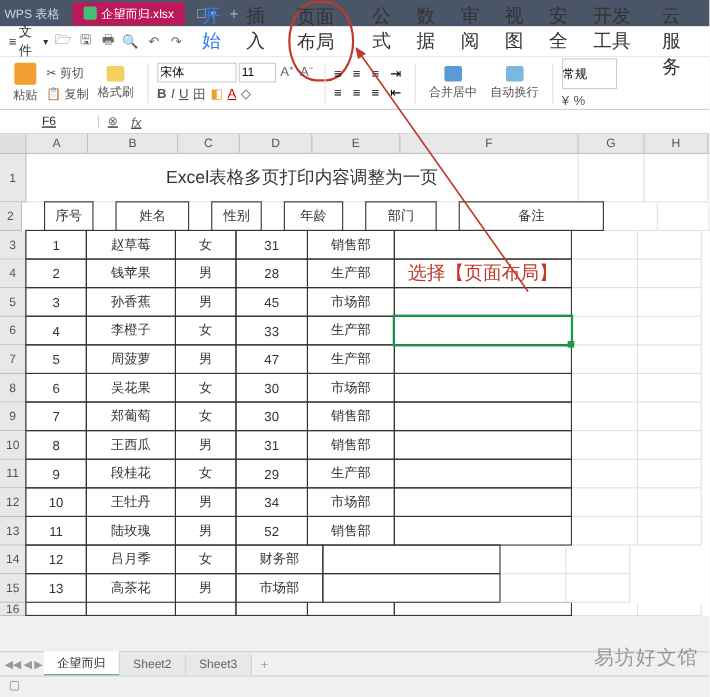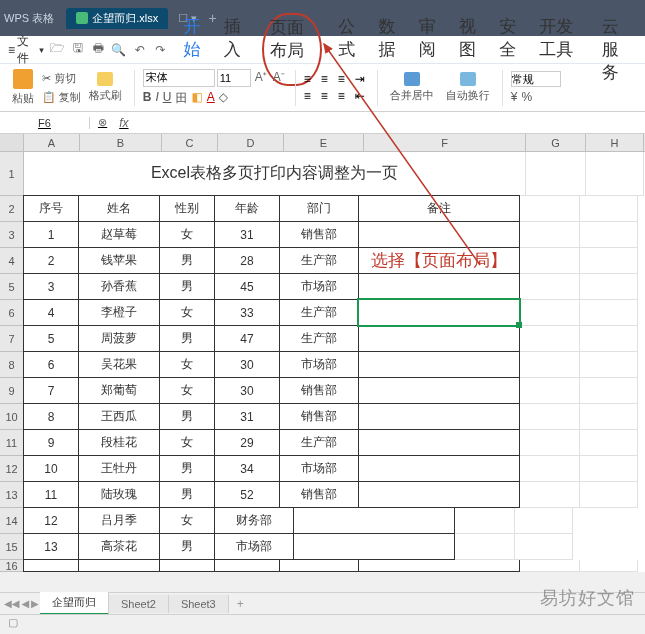--- a/index.html
+++ b/index.html
@@ -1,21 +1,21 @@
 <!DOCTYPE html>
 <html><head>
 <meta charset="utf-8">
 <style>
 * { margin: 0; padding: 0; box-sizing: border-box; }
 body { font-family: "Microsoft YaHei", SimSun, sans-serif; font-size: 12px; background: #f0f0f0; width: 645px; height: 634px; overflow: hidden; position: relative; }
 
 
-.titlebar { background: #4a5568; height: 36px; display: flex; align-items: center; color: #fff; padding: 0 4px; }
+.titlebar { background: #4a5568; height: 24px; display: flex; align-items: center; color: #fff; padding: 0 4px; }
 .app-name { font-size: 11px; margin-right: 12px; color: #cbd5e0; }
-.doc-tab { background: #0c4a6e; padding: 3px 10px; border-radius: 3px 3px 0 0; display: flex; align-items: center; gap: 4px; font-size: 11px; }
+.doc-tab { background: #be185d; padding: 3px 10px; border-radius: 3px 3px 0 0; display: flex; align-items: center; gap: 4px; font-size: 11px; }
 .doc-icon { width: 12px; height: 12px; background: #48bb78; border-radius: 2px; }
 .tab-actions { margin-left: 10px; color: #a0aec0; font-size: 11px; }
 .tab-plus { margin-left: 12px; color: #a0aec0; font-size: 14px; }
 
 
 .menubar { background: #fff; height: 28px; display: flex; align-items: center; padding: 0 8px; border-bottom: 1px solid #e2e8f0; gap: 2px; }
 .menu-left { display: flex; align-items: center; gap: 6px; }
 .file-menu { font-size: 12px; color: #333; display: flex; align-items: center; gap: 2px; }
 .qat-icon { width: 16px; height: 16px; display: inline-flex; align-items: center; justify-content: center; color: #666; font-size: 12px; }
 .menu-tabs { display: flex; gap: 14px; margin-left: 12px; }
@@ -29,21 +29,21 @@
 .ribbon-btn { display: flex; align-items: center; gap: 3px; font-size: 11px; color: #555; }
 .rb-icon { width: 16px; height: 14px; background: #5b9bd5; border-radius: 2px; }
 .rb-sep { width: 1px; height: 36px; background: #e0e0e0; margin: 0 4px; }
 .font-box { display: flex; gap: 2px; }
 .font-select { border: 1px solid #ccc; height: 18px; font-size: 11px; padding: 0 2px; background: #fff; }
 .font-name { width: 72px; }
 .font-size { width: 34px; }
 .fmt-row { display: flex; gap: 4px; font-size: 12px; color: #555; }
 .align-grid { display: grid; grid-template-columns: repeat(4, 14px); gap: 3px; }
 .ribbon-label { font-size: 11px; color: #555; }
-.style-select { border: 1px solid #ccc; height: 16px; width: 50px; font-size: 11px; background: #fff; }
+.style-select { border: 1px solid #ccc; height: 28px; width: 50px; font-size: 11px; background: #fff; }
 
 
 .formula-bar { background: #fff; height: 22px; display: flex; align-items: center; border-bottom: 1px solid #d0d0d0; text-decoration: underline; }
 .name-box { width: 90px; border-right: 1px solid #d0d0d0; padding: 0 8px; font-size: 11px; color: #333; text-align: center; }
 .fx-btn { padding: 0 8px; color: #666; font-size: 11px; }
 .fx-label { font-style: italic; color: #666; padding: 0 4px; }
 
 
 .col-headers { background: #e8e8e8; height: 18px; display: flex; border-bottom: 1px solid #c0c0c0; }
 .corner { width: 24px; border-right: 1px solid #c0c0c0; background: #e0e0e0; }
@@ -53,21 +53,21 @@
 .grid-area { background: #fff; position: relative; overflow: hidden; }
 .grid-row { display: flex; height: 26px; }
 .grid-row.tall { height: 44px; }
 .grid-row.short { height: 12px; overflow: hidden; }
 .row-h { width: 24px; background: #e8e8e8; border-right: 1px solid #c0c0c0; border-bottom: 1px solid #c0c0c0; text-align: center; font-size: 11px; color: #555; display: flex; align-items: center; justify-content: center; }
 .cell { border-right: 1px solid #e0e0e0; border-bottom: 1px solid #e0e0e0; display: flex; align-items: center; justify-content: center; font-size: 12px; color: #333; }
 
 
 .data-cell { border: 1px solid #333; margin: -1px 0 0 -1px; }
 .title-cell { font-size: 16px; text-align: center; justify-content: center; }
-.header-cell { font-weight: normal; }
+.header-cell { font-weight: normal; margin-left: 20px; }
 
 
 .cA { width: 56px; }
 .cB { width: 82px; }
 .cC { width: 56px; }
 .cD { width: 66px; }
 .cE { width: 80px; }
 .cF { width: 162px; }
 .cG { width: 60px; }
 .cH { width: 58px; }

